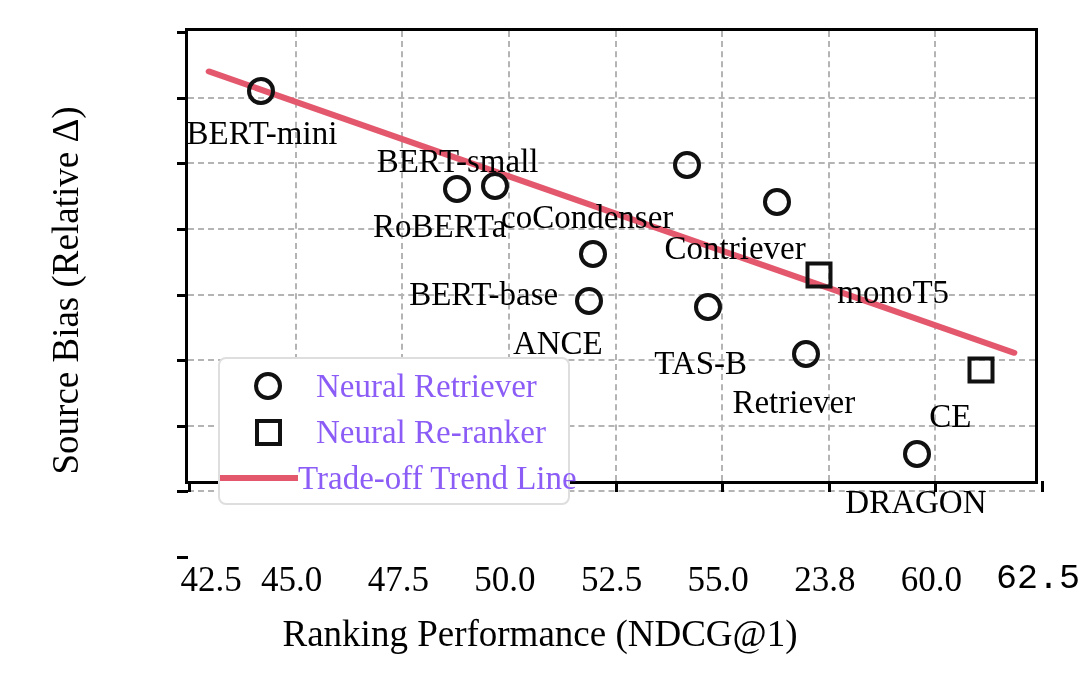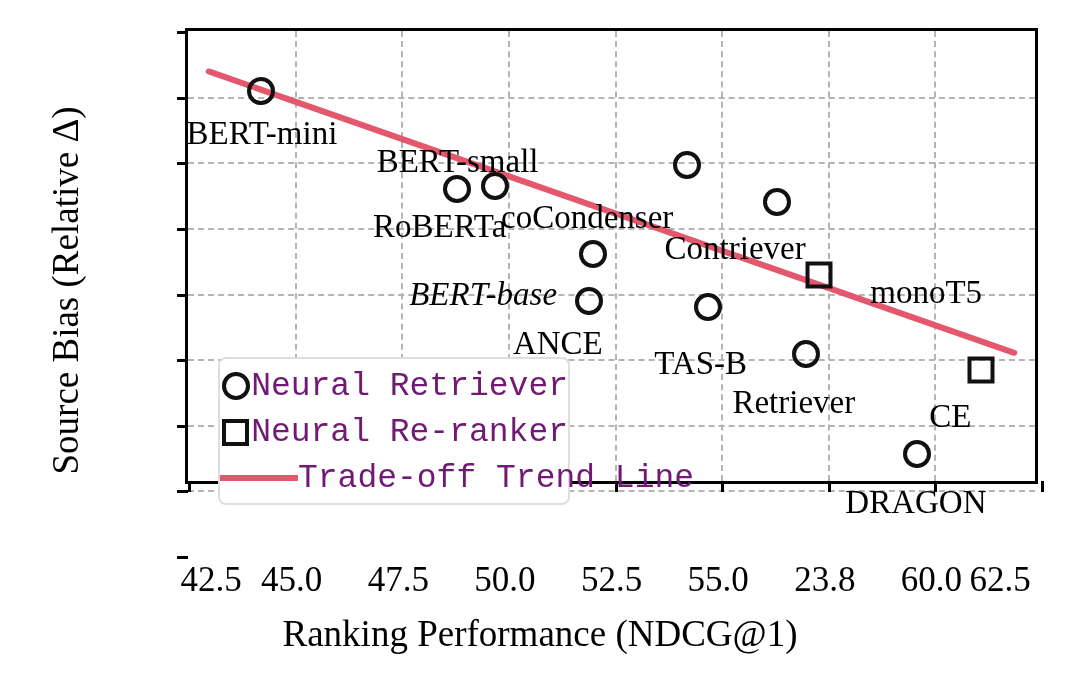--- a/index.html
+++ b/index.html
@@ -160,45 +160,44 @@
     width: 27px; height: 27px;
     border: 4px solid #111;
     box-sizing: border-box;
   }
   .legend-line {
     width: 78px; height: 6px;
     background: #e4586e;
   }
   .legend-text {
     font-size: 33px;
-    color: #701a75;
+    color: #8b5cf6;
     white-space: nowrap;
     line-height: 1;
-    font-family: Liberation Mono, monospace;
   }
 </style>
 </head>
 <body>
 
 <div id="figure">
 
   <div id="ylabel">Source Bias (Relative Δ)</div>
   <div id="xlabel">Ranking Performance (NDCG@1)</div>
 
   <div id="ytick-labels"></div>
   <div id="xtick-labels">
       <div class="ticklabel-x" style="left: 185px; margin-left: 26px;">42.5</div>
       <div class="ticklabel-x" style="left: 291.625px;">45.0</div>
       <div class="ticklabel-x" style="left: 398.25px;">47.5</div>
       <div class="ticklabel-x" style="left: 504.875px;">50.0</div>
       <div class="ticklabel-x" style="left: 611.5px;">52.5</div>
       <div class="ticklabel-x" style="left: 718.125px;">55.0</div>
       <div class="ticklabel-x" style="left: 824.75px;">23.8</div>
       <div class="ticklabel-x" style="left: 931.375px;">60.0</div>
-      <div class="ticklabel-x" style="left: 1000px;">62.5</div>
+      <div class="ticklabel-x" style="left: 1038px; font-family: Liberation Mono, monospace;">62.5</div>
     </div>
 
   <div id="plot-area">
     <div id="grid-layer">
         <div class="gridline-v" style="left: 106.625px;"></div>
         <div class="gridline-v" style="left: 213.25px;"></div>
         <div class="gridline-v" style="left: 319.875px;"></div>
         <div class="gridline-v" style="left: 426.5px;"></div>
         <div class="gridline-v" style="left: 533.125px;"></div>
         <div class="gridline-v" style="left: 639.75px;"></div>
@@ -237,35 +236,35 @@
     </svg>
 
     <div id="points-layer">
         <div class="marker circle" style="left: 72.505px; top: 60.375px;"></div>
         <div class="point-label" style="left: -1.495px; top: 86.375px;">BERT-mini</div>
         <div class="marker circle" style="left: 268.695px; top: 157.5px;"></div>
         <div class="point-label" style="left: 188.695px; top: 113.5px;">BERT-small</div>
         <div class="marker circle" style="left: 307.08px; top: 154.875px;"></div>
         <div class="point-label" style="left: 185.08px; top: 178.875px;">RoBERTa</div>
         <div class="marker circle" style="left: 405.175px; top: 223.125px;"></div>
-        <div class="point-label" style="left: 221.175px; top: 247.125px; font-style: italic;">BERT-base</div>
+        <div class="point-label" style="left: 221.175px; top: 247.125px;">BERT-base</div>
         <div class="marker circle" style="left: 400.91px; top: 270.375px;"></div>
         <div class="point-label" style="left: 324.91px; top: 296.375px;">ANCE</div>
         <div class="marker circle" style="left: 499.005px; top: 133.875px;"></div>
         <div class="point-label" style="left: 313.005px; top: 169.875px;">coCondenser</div>
         <div class="marker circle" style="left: 588.57px; top: 170.625px;"></div>
         <div class="point-label" style="left: 476.57px; top: 200.625px;">Contriever</div>
         <div class="marker circle" style="left: 520.33px; top: 275.625px;"></div>
         <div class="point-label" style="left: 466.33px; top: 316px;">TAS-B</div>
         <div class="marker circle" style="left: 618.425px; top: 322.875px;"></div>
         <div class="point-label" style="left: 544.425px; top: 354.875px;">Retriever</div>
         <div class="marker circle" style="left: 729.315px; top: 422.625px;"></div>
         <div class="point-label" style="left: 657.315px; top: 454.625px;">DRAGON</div>
         <div class="marker square" style="left: 631.22px; top: 244.125px;"></div>
-        <div class="point-label" style="left: 649.22px; top: 245.125px; margin-left: 33px;">monoT5</div>
+        <div class="point-label" style="left: 649.22px; top: 245.125px;">monoT5</div>
         <div class="marker square" style="left: 793.29px; top: 338.625px;"></div>
         <div class="point-label" style="left: 741.29px; top: 368.625px;">CE</div>
       </div>
 
     <div id="legend">
       <div class="legend-row" style="top:4px">
         <span class="legend-key">
             <span class="legend-circle"></span>
           </span>
         <span class="legend-text">Neural Retriever</span>

